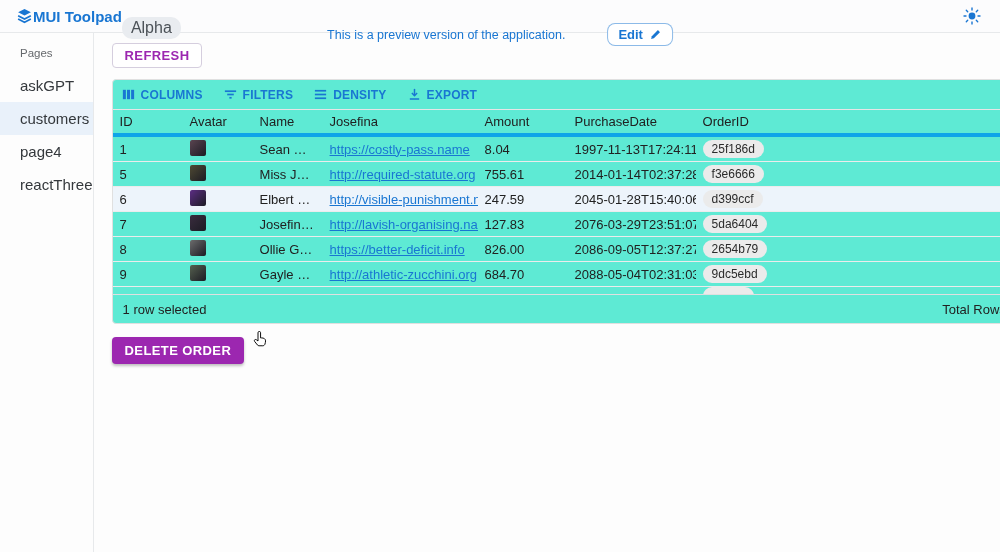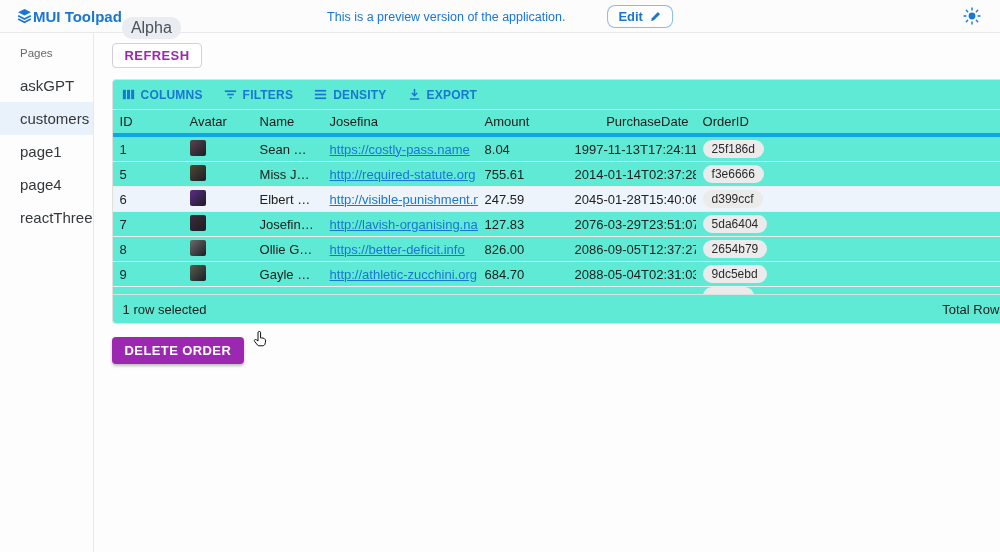--- a/index.html
+++ b/index.html
@@ -6,21 +6,21 @@
   html,body { width:1000px; height:552px; overflow:hidden; background:#fdfdfd;
     font-family:"Liberation Sans", sans-serif; color:#212121; }
 
   
   .appbar { position:relative; height:33px; background:#fcfcfd; border-bottom:1px solid #e7e9eb;
     display:flex; align-items:center; padding:0 16px; }
   .appbar-left { display:flex; align-items:center; }
   .app-title { font-size:15px; font-weight:bold; color:#1976d2; }
   .alpha-chip { background:#e9ecf0; color:#4b5157; font-size:16px; padding:2px 9px;
     border-radius:10px;margin-top:24px; }
-  .appbar-center { position:absolute; left:50%; top:0; transform:translateX(-50%);
+  .appbar-center { position:absolute; left:50%; top:18px; transform:translateX(-50%);
     height:33px; display:flex; align-items:center; gap:10px;justify-content:flex-end; }
   .preview-text { color:#1976d2; font-size:12.5px; }
   .edit-btn { display:flex; align-items:center; gap:6px; border:1px solid rgba(25,118,210,.5);
     border-radius:8px; padding:3px 10px; color:#1976d2; font-size:13px; font-weight:bold;
     background:#fff; cursor:pointer;margin-left:32px; }
   .appbar-right { margin-left:auto; display:flex; align-items:center; }
   .icon-btn { width:24px; height:24px; display:flex; align-items:center; justify-content:center;
     cursor:pointer; }
 
   
@@ -49,21 +49,21 @@
   .tb-btn { display:flex; align-items:center; gap:5px; color:#1976d2; font-size:12px;
     font-weight:bold; letter-spacing:.2px; cursor:pointer; }
 
   .grid-header { display:flex; align-items:center; height:27px; border-bottom:4px solid #0ea5e9;
     font-size:13px; font-weight:normal; }
   .grid-row { display:flex; align-items:center; height:25px; border-bottom:1px solid #ececec;
     font-size:13px; }
   .grid-row.selected { background:#edf4fb; }
   .cell { padding:0 7px; overflow:hidden; white-space:nowrap; }
   .c-id{width:70px} .c-avatar{width:70px} .c-name{width:70px; text-overflow:ellipsis;}
-  .c-profile{width:155px} .c-amount{width:90px} .c-date{width:128px; text-align:right}
+  .c-profile{width:155px} .c-amount{width:90px} .c-date{width:128px; text-align:left}
   .c-order{flex:1}
   .avatar { width:16px; height:16px; border-radius:2px; }
   .profile-link { color:#1976d2; text-decoration:underline; cursor:pointer; }
   .chip { display:inline-block; background:#ebebeb; border-radius:12px; padding:2px 9px;
     font-size:12px; color:#2b2b2b; cursor:default; }
   .partial-row { height:7px; overflow:hidden; display:flex; }
   .partial-row .spacer { width:583px; }
   .partial-row .chip { width:51px; height:18px; margin-left:7px; }
 
   .v-scrollbar { position:absolute; right:2px; top:60px; width:6px; height:66px;
@@ -127,23 +127,20 @@
   <div class="sidebar">
     <div class="sidebar-header">Pages</div>
     <div>
         <div class="sidebar-item">
     <span>askGPT</span>
   </div>
         <div class="sidebar-item selected">
     <span>customers</span>
   </div>
         <div class="sidebar-item">
-    <span>page1</span>
-  </div>
-        <div class="sidebar-item">
     <span>page4</span>
   </div>
         <div class="sidebar-item">
     <span>reactThree</span>
   </div>
       </div>
   </div>
 
   <div class="main">
     <button class="refresh-btn">REFRESH</button>

